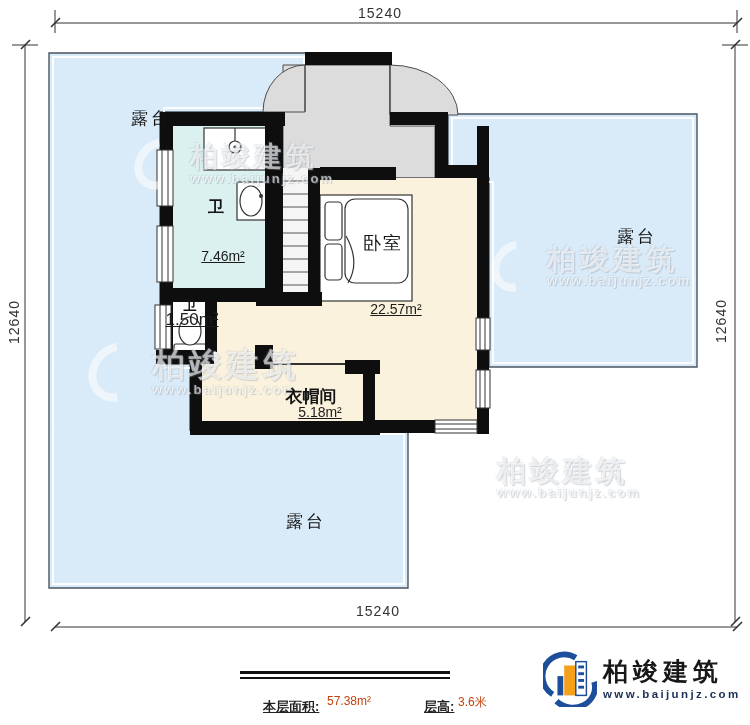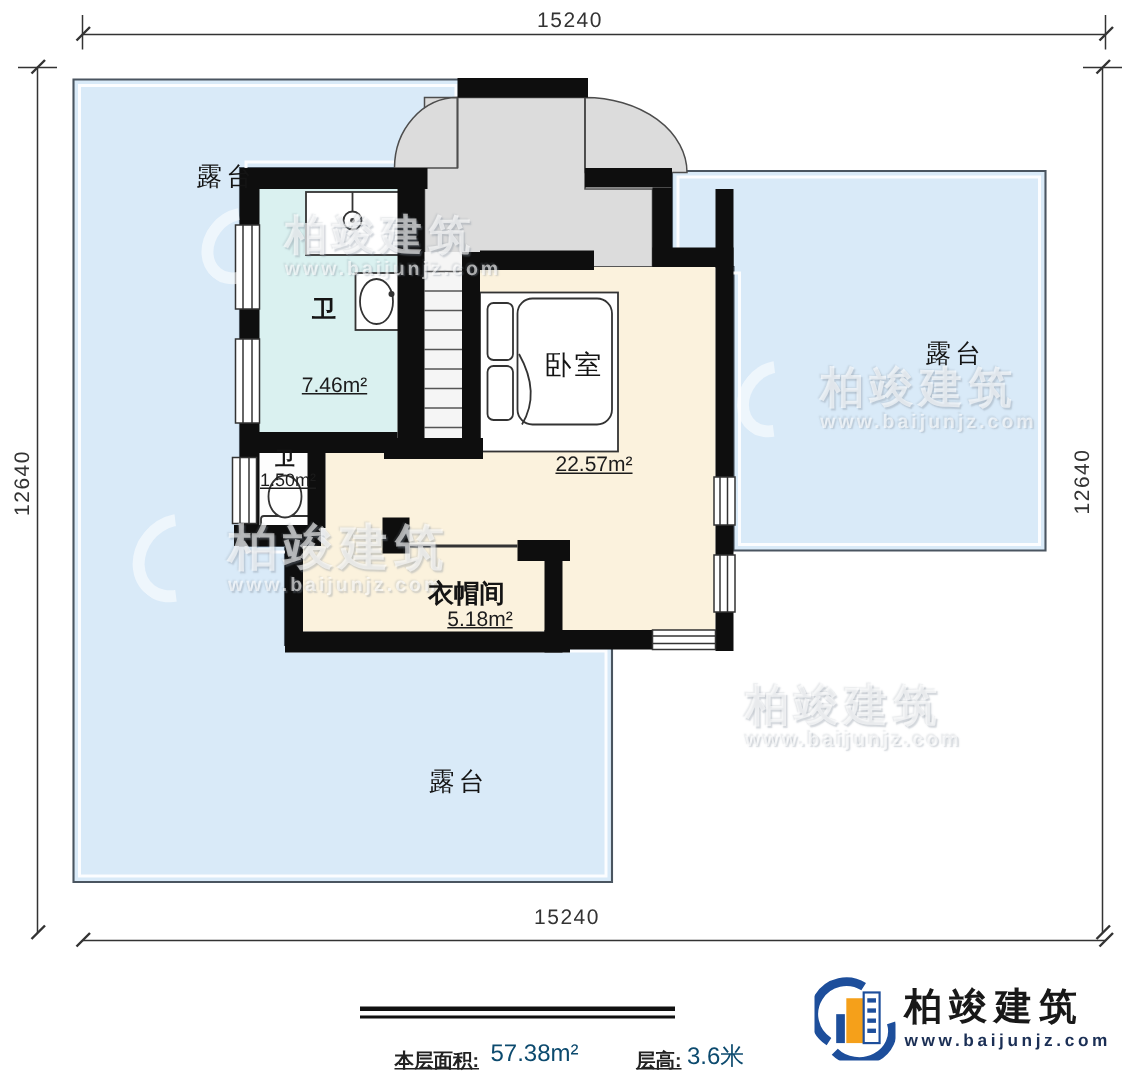--- a/index.html
+++ b/index.html
@@ -21,21 +21,21 @@
       border-right-color:transparent;border-top-color:transparent;transform:rotate(38deg);flex:0 0 auto;}
   .wm-tx{display:flex;flex-direction:column;line-height:1.05;}
   .wm-co{font-weight:bold;letter-spacing:4px;}
   .wm-site{font-size:13px;font-weight:bold;letter-spacing:2px;}
   
   .title-row{position:absolute;left:240px;top:636px;z-index:30;white-space:nowrap;}
   .t-name{font-size:27px;font-weight:bold;color:#1a1a1a;letter-spacing:2px;}
   .t-scale{font-size:23px;color:#4a4a4a;margin-left:2px;}
   .rule{position:absolute;z-index:30;background:#111;}
   .info-lab{position:absolute;z-index:30;font-size:13px;font-weight:bold;color:#222;text-decoration:underline;}
-  .info-val{position:absolute;z-index:30;font-size:16px;color:#0c4a6e;}
+  .info-val{position:absolute;z-index:30;font-size:12px;color:#c2410c;}
   
   .logo{position:absolute;left:543px;top:651px;display:flex;align-items:center;gap:6px;z-index:30;}
   .logo-name{font-size:25px;font-weight:800;color:#181818;letter-spacing:5px;line-height:1.05;}
   .logo-site{font-size:11.5px;font-weight:bold;color:#1b2f55;letter-spacing:2.4px;margin-top:3px;}
 </style>
 </head>
 <body>
 
 <div id="stage">
 
@@ -219,21 +219,21 @@
   </div>
 
   <div class="lbl terr" style="left:127px;top:118px;">露台</div>
   <div class="lbl terr" style="left:613px;top:236px;">露台</div>
   <div class="lbl terr" style="left:282px;top:521px;">露台</div>
 
   <div class="lbl" style="left:216px;top:207px;font-size:16px;font-weight:600;">卫</div>
   <div class="lbl area" style="left:223px;top:256px;">7.46m²</div>
 
   <div class="lbl" style="left:190px;top:306px;font-size:13px;font-weight:700;">卫</div>
-  <div class="lbl area" style="left:192px;top:320px;font-size:12px;">1.50m²</div>
+  <div class="lbl area" style="left:192px;top:320px;font-size:17px;">1.50m²</div>
 
   <div class="lbl" style="left:383px;top:243px;font-size:18px;font-weight:400;letter-spacing:2px;">卧室</div>
   <div class="lbl area" style="left:396px;top:309px;">22.57m²</div>
 
   <div class="lbl" style="left:311px;top:396px;font-size:17px;font-weight:600;">衣帽间</div>
   <div class="lbl area" style="left:320px;top:412px;font-size:14px;">5.18m²</div>
 
   <div class="lbl dim" style="left:380px;top:13px;">15240</div>
   <div class="lbl dim" style="left:378px;top:611px;">15240</div>
   <div class="lbl dim v" style="left:14px;top:322px;">12640</div>

